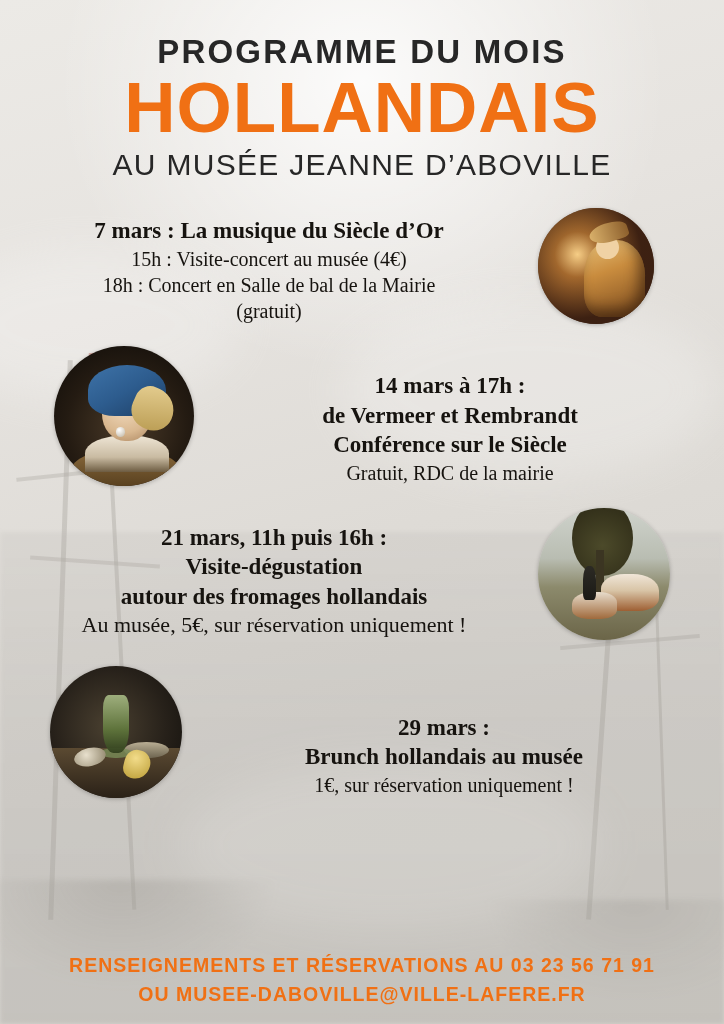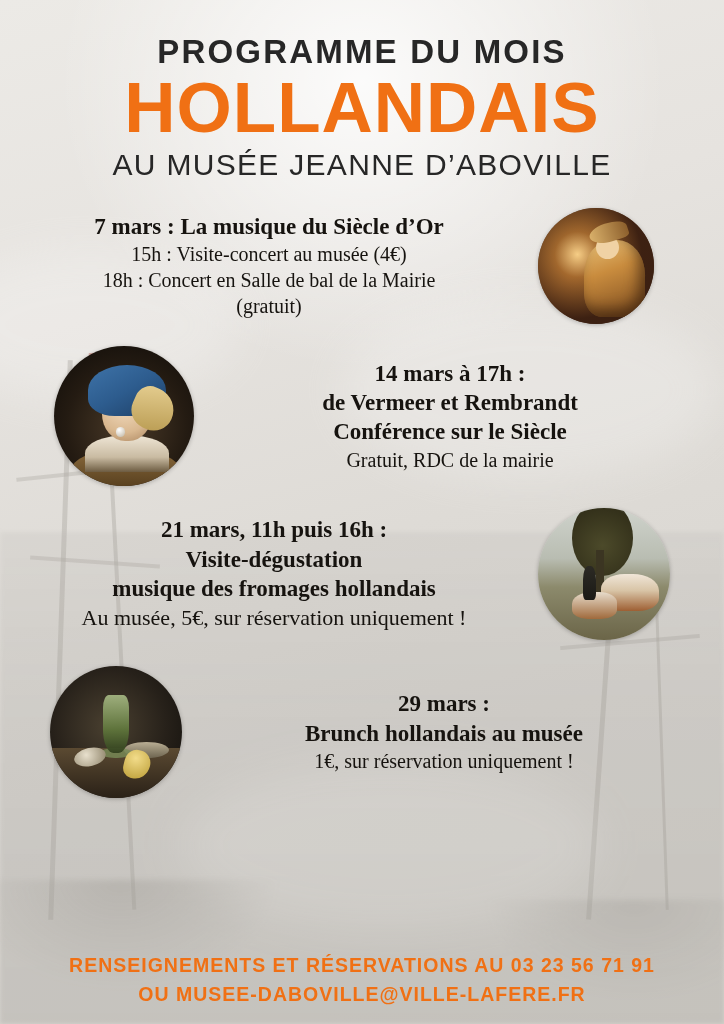--- a/index.html
+++ b/index.html
@@ -117,21 +117,21 @@
   }
 
   
   .events {
     position: relative;
     margin-top: 26px;
   }
   .event {
     position: relative;
     display: flex;
-    align-items: center;
+    align-items: flex-end;
     padding: 0 6px;
     margin-bottom: 14px;
   }
   .event.right-img { flex-direction: row; }
   .event.left-img  { flex-direction: row-reverse; }
 
   .etext {
     flex: 1;
     color: #16130f;
     font-family: "Liberation Serif", serif;
@@ -383,21 +383,21 @@
           <div class="turban-tail"></div>
           <div class="pearl"></div>
         </div>
       </div>
     </div>
 
     <div class="event right-img" style="margin-top:22px;">
       <div class="etext" style="padding-left:10px;">
         <div class="etitle">21 mars, 11h puis 16h :</div>
         <div class="etitle">Visite-dégustation</div>
-        <div class="etitle">musique des fromages hollandais</div>
+        <div class="etitle">autour des fromages hollandais</div>
         <div class="eline small">Au musée, 5€, sur réservation uniquement !</div>
       </div>
       <div class="thumb t-cattle" style="margin-right:48px;">
         <div class="inner">
           <div class="tree"></div>
           <div class="trunk"></div>
           <div class="cow"></div>
           <div class="cow2"></div>
           <div class="man"></div>
         </div>

